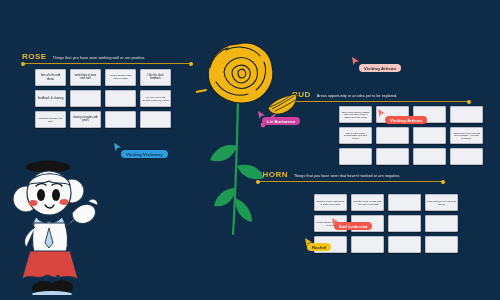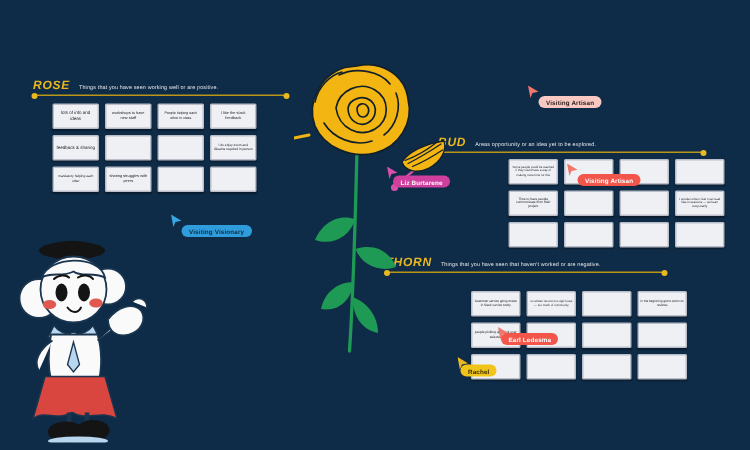--- a/index.html
+++ b/index.html
@@ -8,21 +8,21 @@
     background:#0e2b47;
     font-family:"Liberation Sans", sans-serif;
     position:relative;
   }
   #canvas { position:absolute; inset:0; width:500px; height:300px; }
 
   
   .section { position:absolute; }
   .sec-head { display:flex; align-items:baseline; gap:6px; white-space:nowrap; }
   .sec-title {
-    font-style:italic; font-weight:bold; color:#e9b820;
+    font-weight:bold; color:#e9b820;
     letter-spacing:.5px;
   }
   .sec-sub { color:#e9e9ea; font-size:3.6px; letter-spacing:.1px; }
   .sec-rule { height:1px; background:#b99518; margin-top:2px; position:relative; }
   .sec-rule::before, .sec-rule::after{
     content:""; position:absolute; top:-1.5px; width:4px; height:4px;
     border-radius:50%; background:#e9b820;
   }
   .sec-rule::before{ left:-1px; }
   .sec-rule::after{ right:-1px; }

